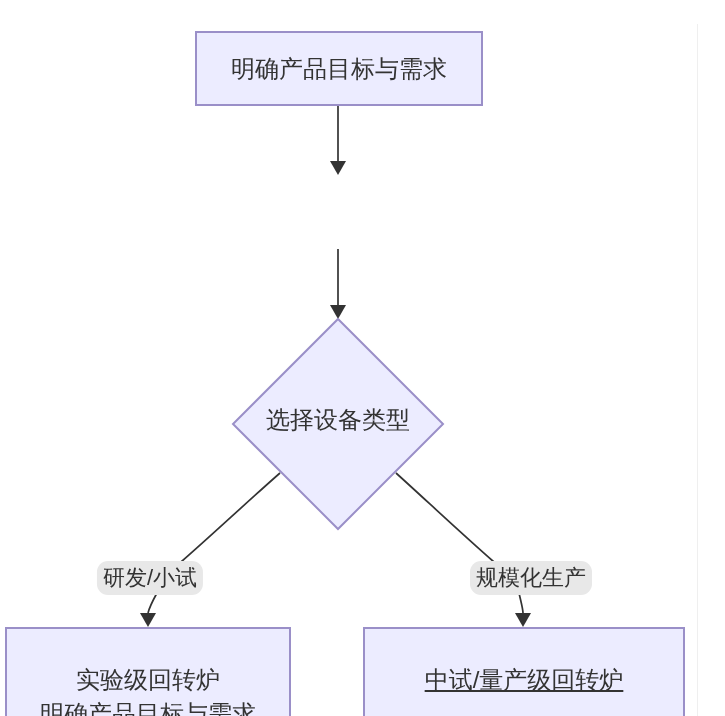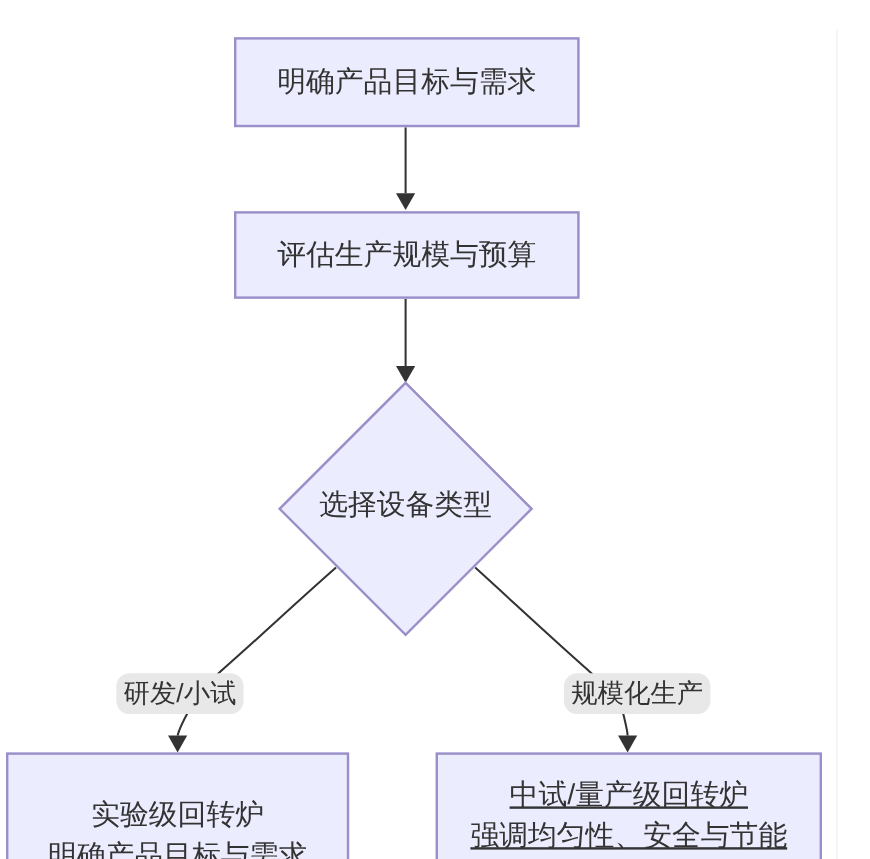--- a/index.html
+++ b/index.html
@@ -95,35 +95,31 @@
     <polygon class="arrowhead" points="523,603 515,589 531,589"></polygon>
 
     <path class="edge-line" d="M149,709 L149,716"></path>
     <path class="edge-line" d="M524,709 L524,716"></path>
   </svg>
 
   <div class="node-rect" style="left:195px; top:7px; width:288px; height:75px;">
     <span>明确产品目标与需求</span>
   </div>
 
-  <div class="node-rect" style="left:195px; top:152px; width:288px; height:73px;">
-    <span>评估生产规模与预算</span>
-  </div>
 
   <div class="diamond-label" style="left:338px; top:396px;">选择设备类型</div>
 
   <div class="edge-label" style="left:150px; top:554px;">研发/小试</div>
 
   <div class="edge-label" style="left:531px; top:554px;">规模化生产</div>
 
   <div class="node-rect" style="left:5px; top:603px; width:286px; height:106px;justify-content:flex-end;">
     <span>实验级回转炉</span>
     <span>明确产品目标与需求</span>
   </div>
 
   <div class="node-rect" style="left:363px; top:603px; width:322px; height:106px;text-decoration:underline;">
     <span>中试/量产级回转炉</span>
-    <span>强调均匀性、安全与节能</span>
   </div>
 
   <div class="page-divider" style="left:697px;"></div>
 
 </div>
 
 </body></html>

